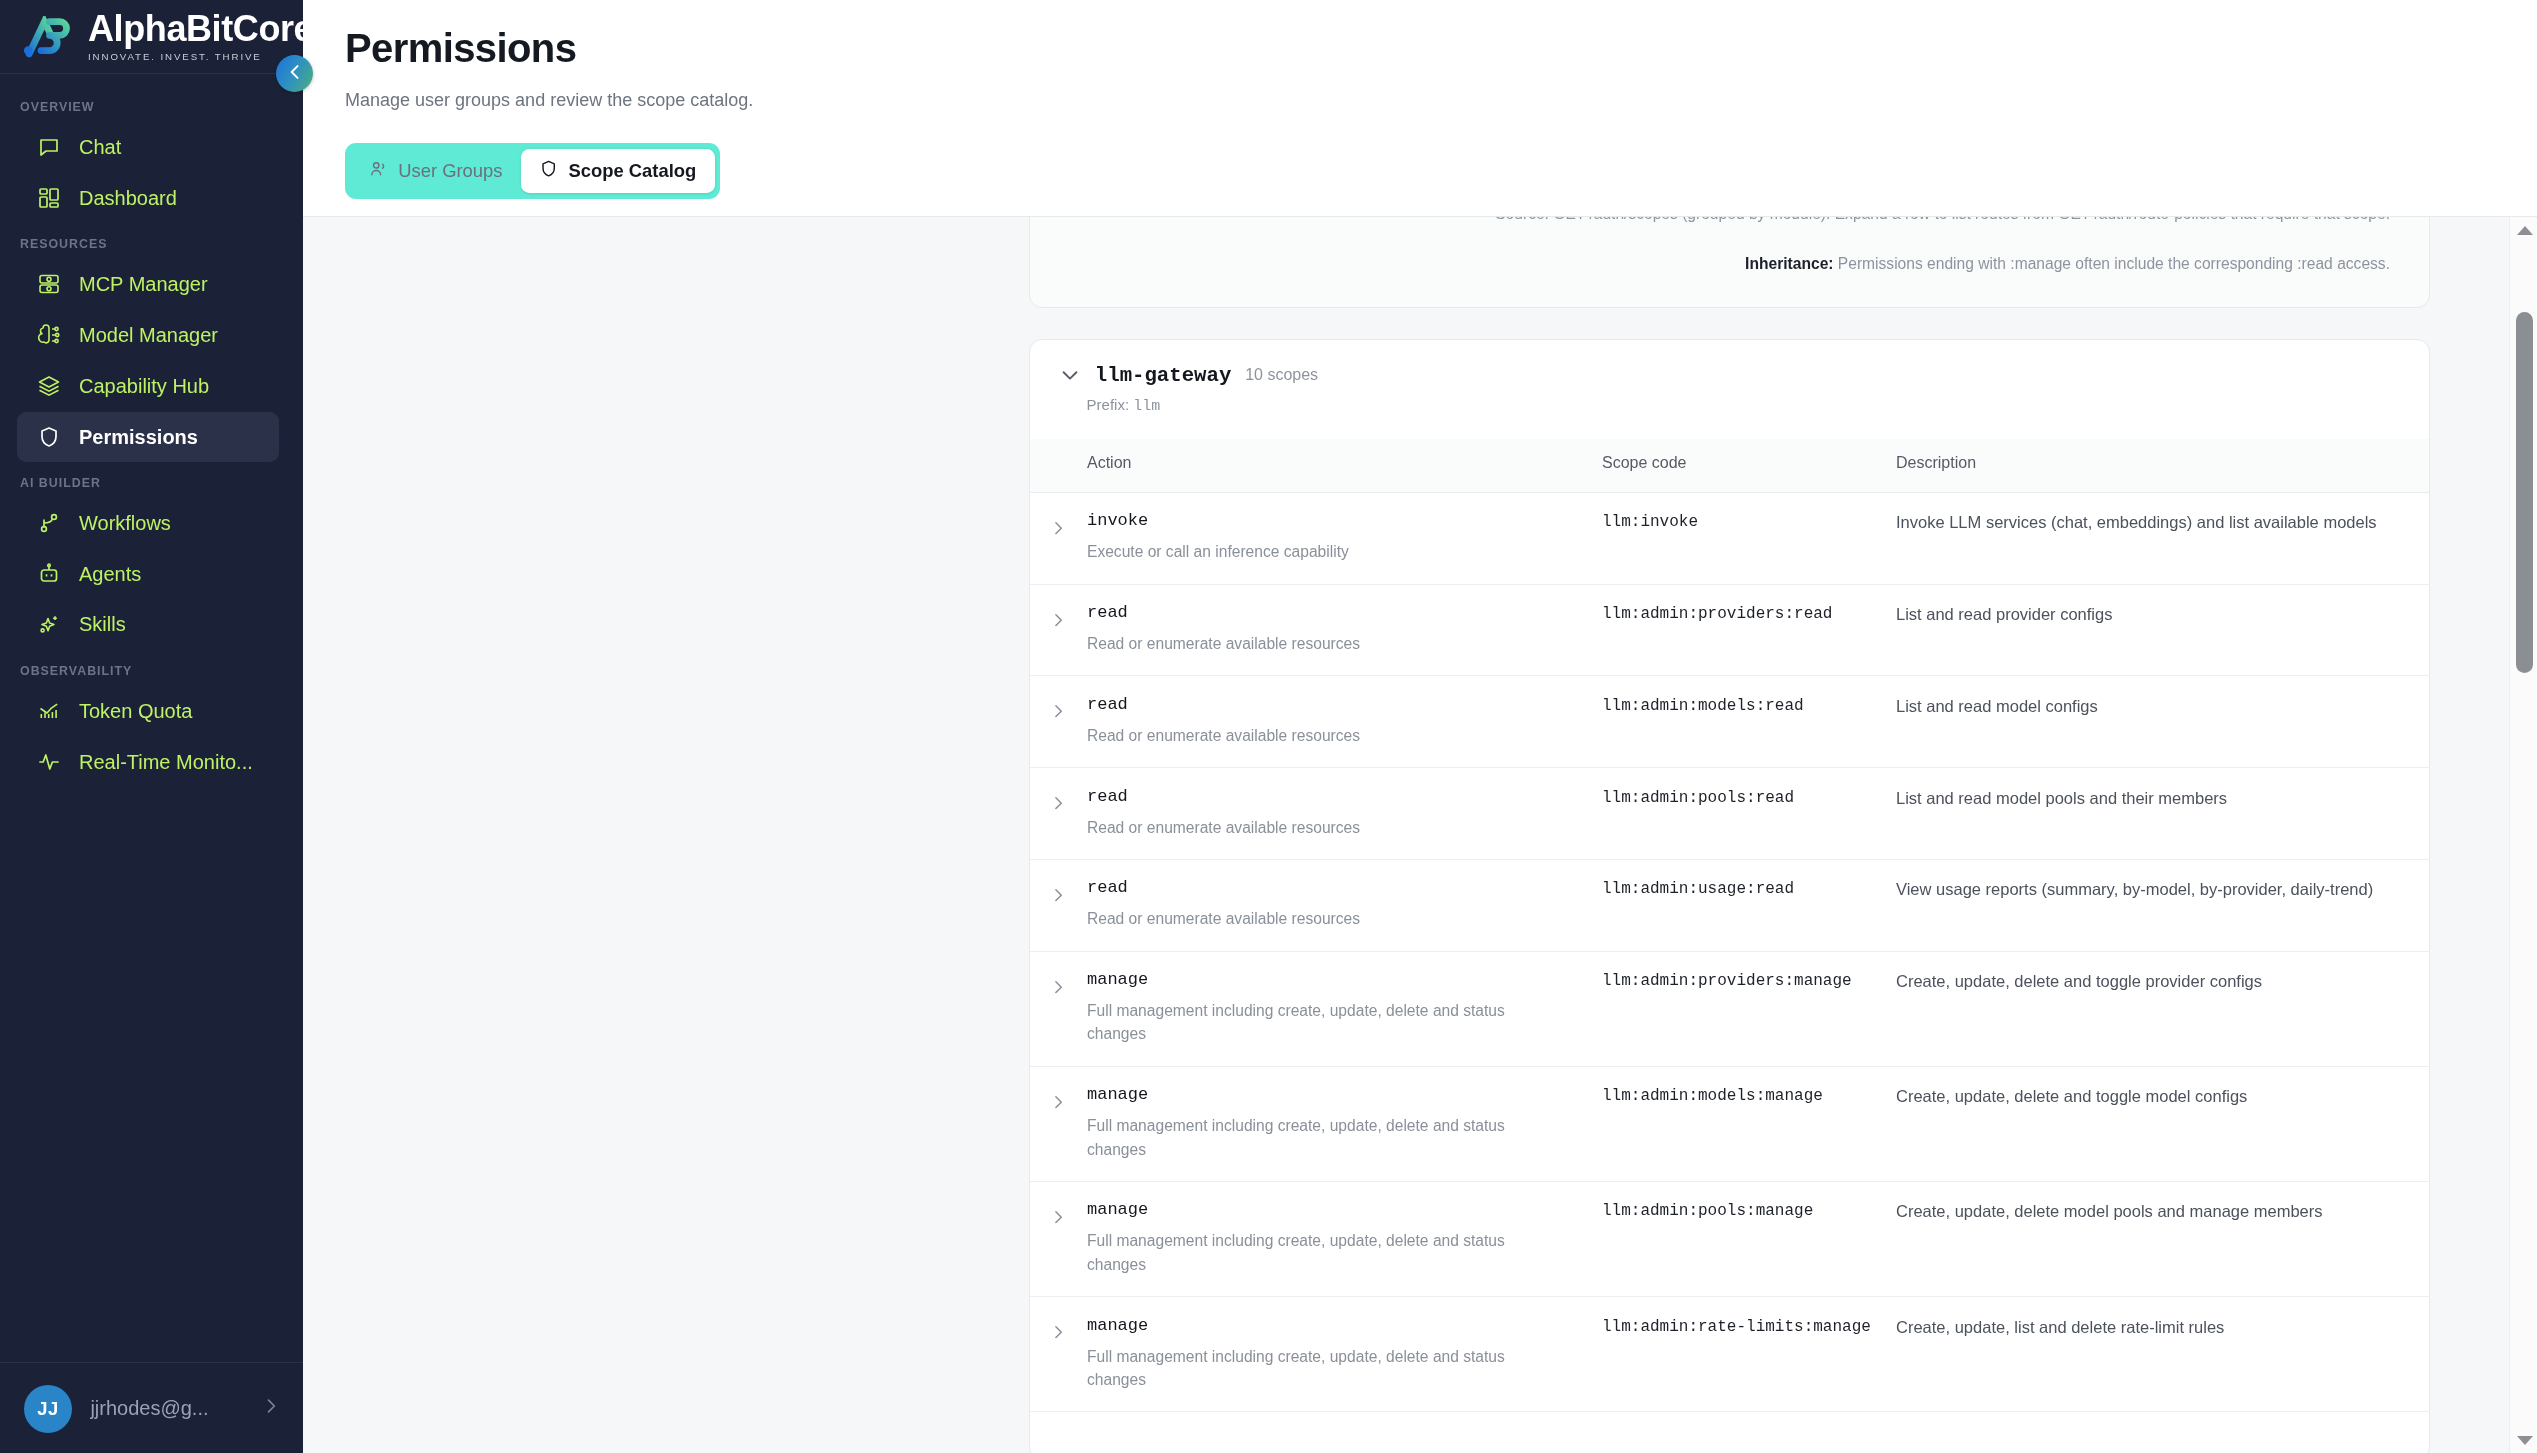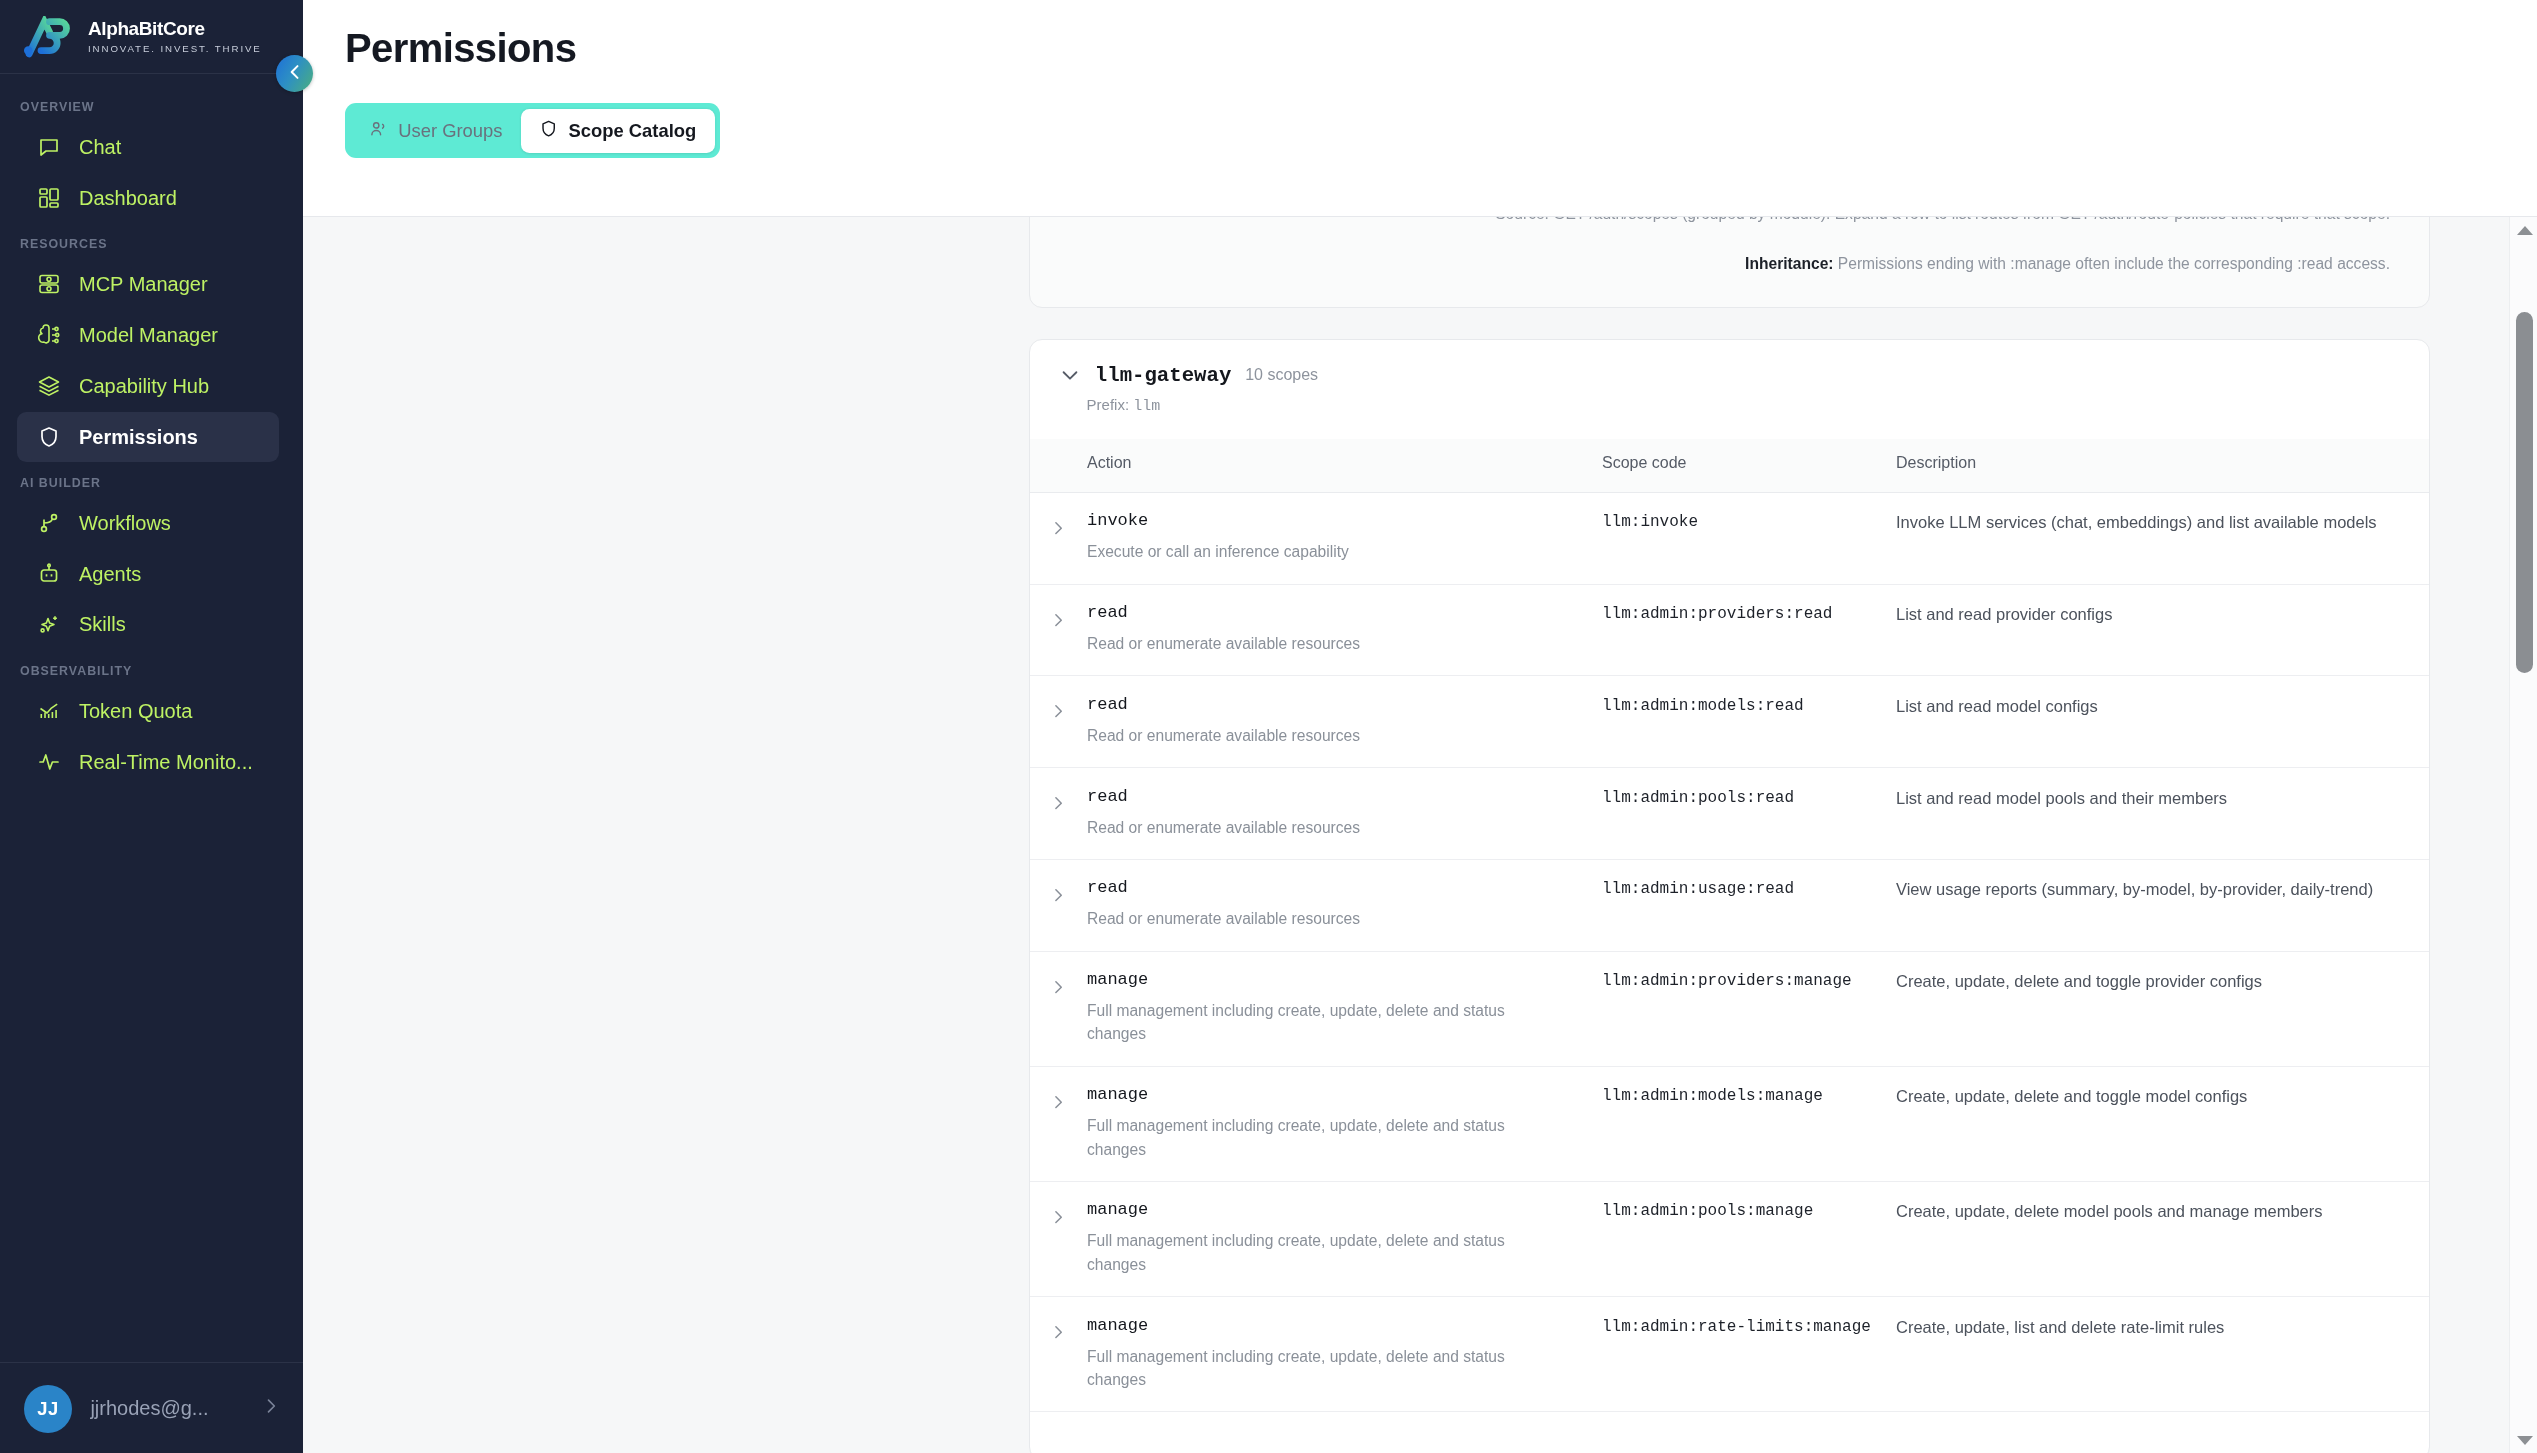--- a/index.html
+++ b/index.html
@@ -23,21 +23,21 @@
   .brand {
     height: 74px;
     display: flex; align-items: center;
     padding-left: 24px;
     gap: 13px;
     border-bottom: 0.9px solid #2b3247;
   }
   .brand-logo { width: 51px; height: 42px; flex: 0 0 51px; }
   .brand-text { display: flex; flex-direction: column; justify-content: center; }
   .brand-name {
-    color: #ffffff; font-size: 19px; font-weight: bold; letter-spacing: -0.4px;
+    color: #ffffff; font-size: 36px; font-weight: bold; letter-spacing: -0.4px;
     line-height: 1.0;
   }
   .brand-tag {
     color: #c8cedb; font-size: 9.7px; letter-spacing: 1.9px; margin-top: 4.6px;
   }
   .collapse-btn {
     position: absolute; left: 276px; top: 55px;
     width: 37px; height: 37px; border-radius: 50%;
     background: linear-gradient(120deg, #1d6fd8 0%, #2d8fc4 45%, #4caf7d 100%);
     display: flex; align-items: center; justify-content: center;
@@ -336,20 +336,21 @@
       <svg width="20" height="20" viewBox="0 0 24 24" fill="none" stroke="currentColor" stroke-width="2.4">
           <path d="M15 5l-7 7 7 7" stroke-linecap="round" stroke-linejoin="round"></path>
         </svg>
     </span>
   </button>
 
   <main class="main">
 
     <div class="page-head">
       <h1 class="page-title">Permissions</h1>
+      <div class="page-sub">Manage user groups and review the scope catalog.</div>
 
       <div class="tabs">
         <div class="tab">
           <span>
             <svg width="19.3" height="19.3" viewBox="0 0 24 24" fill="none" stroke="currentColor" stroke-width="1.8">
                 <circle cx="9" cy="8" r="3.3"></circle>
                 <path d="M3.6 19.5c0-3 2.5-5.2 5.4-5.2s5.4 2.2 5.4 5.2" stroke-linecap="round"></path>
                 <path d="M16.2 6.4a2.8 2.8 0 0 1 0 5.4"></path>
               </svg>
           </span>

